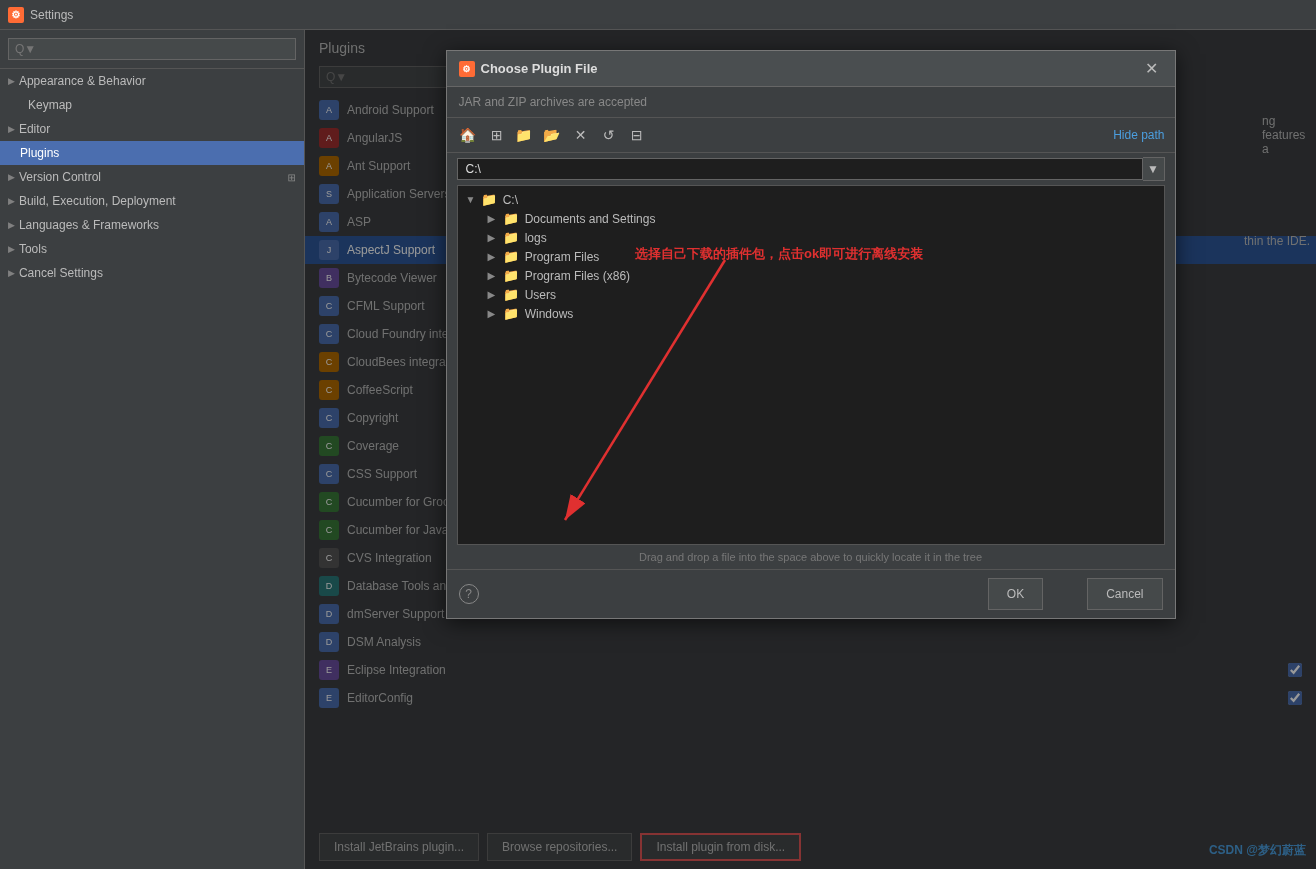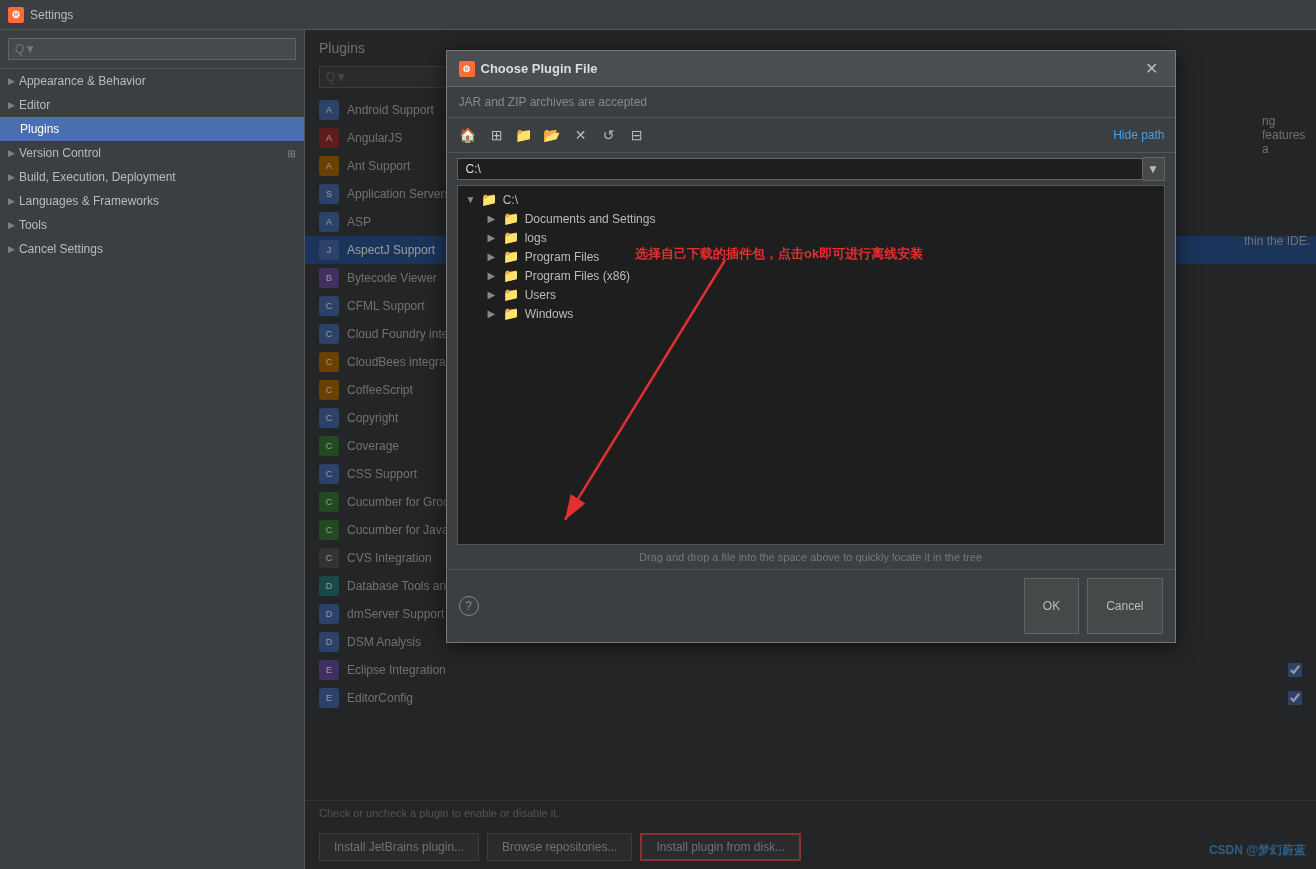--- a/index.html
+++ b/index.html
@@ -335,27 +335,28 @@
       border: 1px solid #888;
       color: #888;
       cursor: pointer;
       font-size: 12px;
       display: flex;
       align-items: center;
       justify-content: center;
     }
     .modal-footer-btns { display: flex; gap: 8px; }
     .modal-btn {
-      padding: 20px 18px;
+      padding: 8px 18px;
       font-size: 12px;
       cursor: pointer;
       border: 1px solid #646464;
       background: #45494a;
       color: #bbbbbb;
       outline: none;
+      margin-left: 36px;
     }
     .modal-btn.primary { background: #45494a; }
 
     
     .annotation-layer {
       position: absolute;
       top: 0; left: 0; right: 0; bottom: 0;
       pointer-events: none;
       z-index: 20;
       padding-left: 40px;
@@ -419,20 +420,23 @@
 <div class="main-layout">
 
   <div class="sidebar">
     <div class="sidebar-search">
       <input type="text" placeholder="Q▼" style="">
     </div>
     <div class="sidebar-items">
       <div class="sidebar-item has-arrow">
         <span class="expand-icon">▶</span>
         <span>Appearance &amp; Behavior</span>
+      </div>
+      <div class="sidebar-item" style="padding-left:28px">
+        <span>Keymap</span>
       </div>
       <div class="sidebar-item has-arrow">
         <span class="expand-icon">▶</span>
         <span>Editor</span>
       </div>
       <div class="sidebar-item active">
         <span>Plugins</span>
       </div>
       <div class="sidebar-item has-arrow">
         <span class="expand-icon">▶</span>
@@ -562,23 +566,20 @@
         <span>Eclipse Integration</span>
         <input type="checkbox" class="plugin-checkbox" checked="" style="">
       </div>
       <div class="plugin-item">
         <div class="plugin-icon blue">E</div>
         <span>EditorConfig</span>
         <input type="checkbox" class="plugin-checkbox" checked="" style="">
       </div>
     </div>
 
-    <div class="plugins-footer">
-      <span>Check or uncheck a plugin to enable or disable it.</span>
-    </div>
     <div class="plugins-buttons">
       <button class="btn">Install JetBrains plugin...</button>
       <button class="btn">Browse repositories...</button>
       <button class="btn highlighted">Install plugin from disk...</button>
     </div>
 
     <div class="right-side-text">ng features a</div>
     <div class="right-side-text2">thin the IDE.</div>
 
     <div class="modal-overlay">

